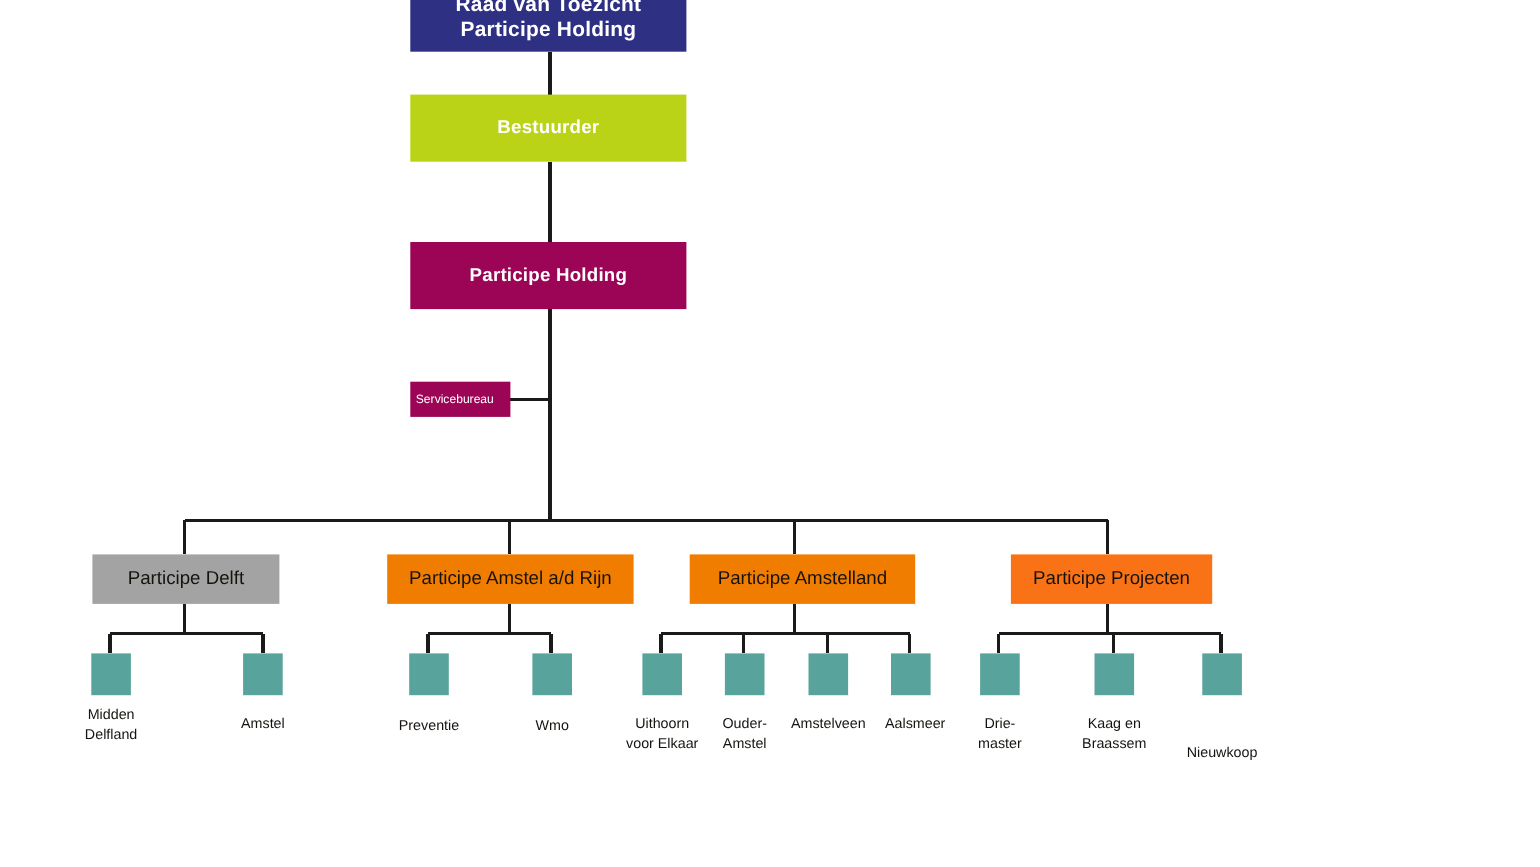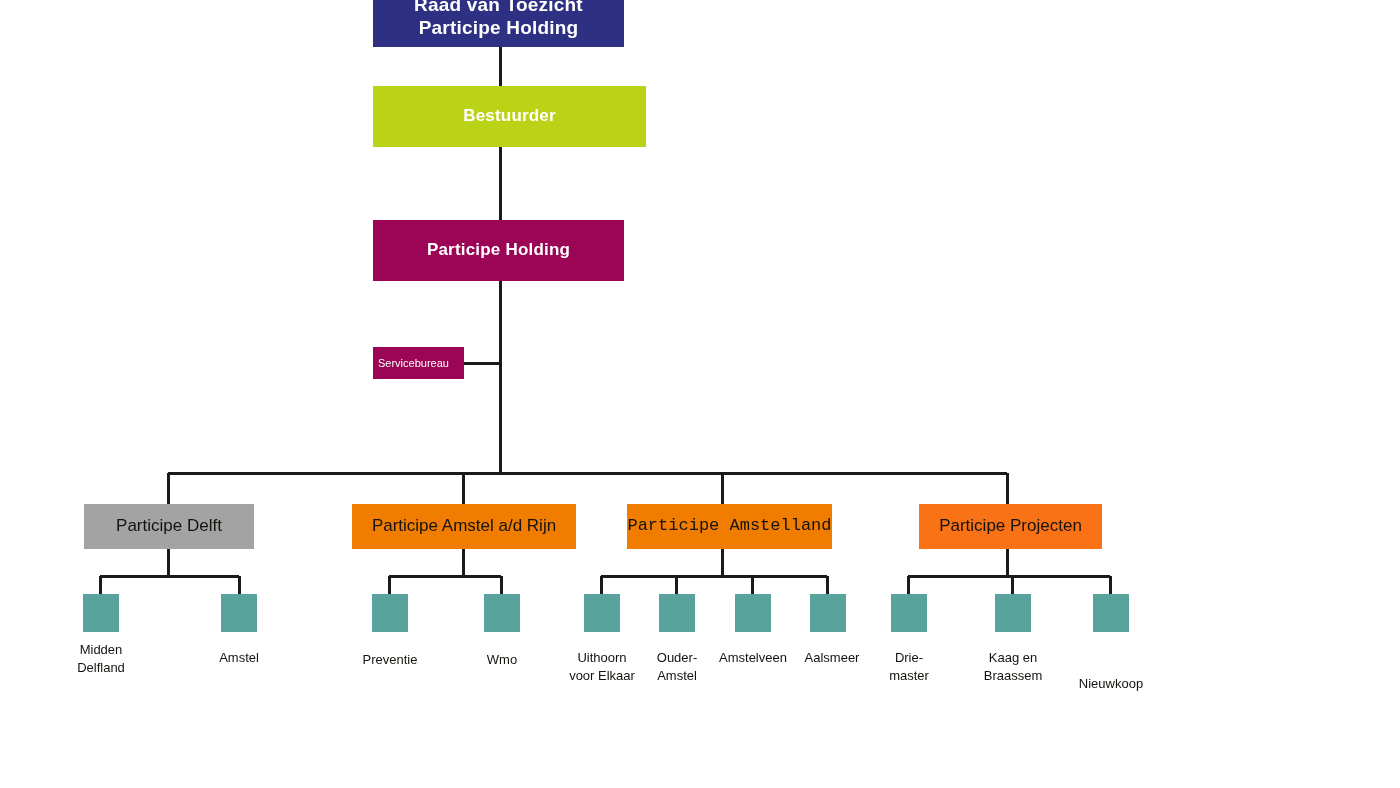--- a/index.html
+++ b/index.html
@@ -128,41 +128,41 @@
       <line x1="1012" y1="576" x2="1012" y2="594"></line>
       <line x1="1110" y1="576" x2="1110" y2="594"></line>
     </g>
   </svg>
 
   <div class="node node-top" style="left:373px; top:-14px; width:251px; height:61px; background:#2E3183;">
     <span style="white-space:pre-line;">Raad van Toezicht
 Participe Holding</span>
   </div>
 
-  <div class="node node-green" style="left:373px; top:86px; width:273px; height:61px; background:#BBD317;">
+  <div class="node node-green" style="left:373px; top:86px; width:251px; height:61px; background:#BBD317;">
     <span>Bestuurder</span>
   </div>
 
   <div class="node node-holding" style="left:373px; top:220px; width:251px; height:61px; background:#9C0455;">
     <span>Participe Holding</span>
   </div>
 
   <div class="node node-service" style="left:373px; top:347px; width:91px; height:32px; background:#9C0455;">
     <span>Servicebureau</span>
   </div>
 
   <div class="node node-div" style="left:84px; top:504px; width:170px; height:45px; background:#a3a3a3;">
     <span>Participe Delft</span>
   </div>
 
   <div class="node node-div" style="left:352px; top:504px; width:224px; height:45px; background:#F07D00;">
     <span>Participe Amstel a/d Rijn</span>
   </div>
 
-  <div class="node node-div" style="left:627px; top:504px; width:205px; height:45px; background:#F07D00;font-family:Liberation Mono, monospace;">
+  <div class="node node-div" style="left:627px; top:504px; width:205px; height:45px; background:#F07D00;">
     <span>Participe Amstelland</span>
   </div>
 
   <div class="node node-div" style="left:919px; top:504px; width:183px; height:45px; background:#f97316;">
     <span>Participe Projecten</span>
   </div>
 
   <div class="leaf-box" style="left:83px; top:594px; width:36px; height:38px; background:#58A39B;"></div>
   <div class="leaf-label" style="left:41px; top:641px; width:120px;">Midden
 Delfland</div>

